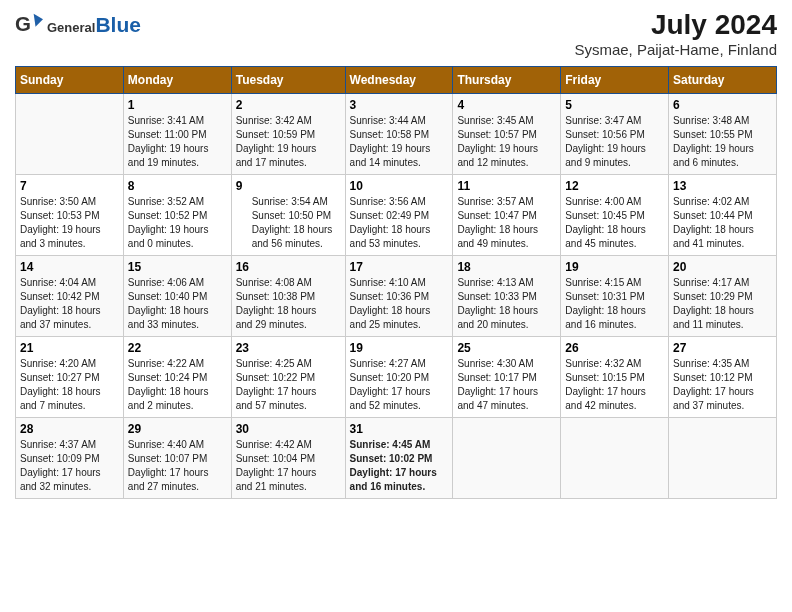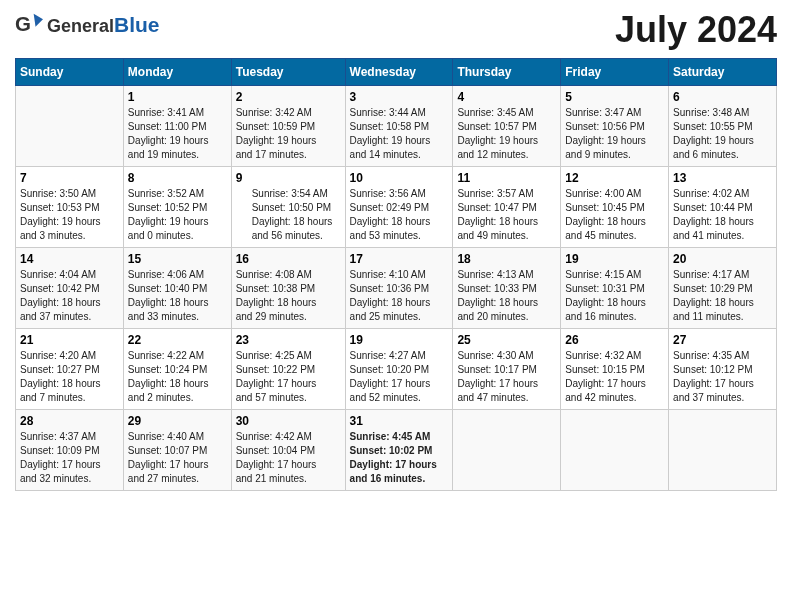--- a/index.html
+++ b/index.html
@@ -15,55 +15,55 @@
       justify-content: space-between;
       align-items: flex-start;
       margin-bottom: 8px;
     }
     .logo {
       display: flex;
       align-items: center;
       gap: 4px;
     }
     .logo-text-general {
-      font-size: 18px;
+      font-size: 13px;
       font-weight: bold;
       color: #333;
       line-height: 1;
     }
     .logo-text-blue {
       font-size: 21px;
       font-weight: bold;
       color: #1a5fa8;
       line-height: 1;
     }
     .logo-icon {
       width: 28px;
       height: 28px;
     }
     .title-area {
       text-align: right;
     }
     .month-title {
-      font-size: 36px;
+      font-size: 28px;
       font-weight: bold;
       color: #1a1a1a;
       line-height: 1.1;
     }
     .subtitle {
       font-size: 15px;
       color: #333;
     }
     table {
       width: 100%;
       border-collapse: collapse;
       font-size: 11px;
     }
     thead tr th {
-      background-color: #0369a1;
+      background-color: #a16207;
       color: #fff;
       padding: 6px 4px;
       font-size: 12px;
       font-weight: bold;
       text-align: left;
       border: 1px solid #1a4e8f;
     }
     tbody tr td {
       border: 1px solid #ccc;
       padding: 4px 4px;
@@ -102,20 +102,21 @@
     </svg>
     <div>
       <div style="display:flex; align-items:baseline; gap:0;">
         <span class="logo-text-general">General</span>
         <span class="logo-text-blue">Blue</span>
       </div>
     </div>
   </div>
   <div class="title-area">
     <div class="month-title">July 2024</div>
+    <div class="subtitle">Sysmae, Paijat-Hame, Finland</div>
   </div>
 </div>
 
 <table>
   <thead>
     <tr>
     <th>Sunday</th>
         <th>Monday</th>
         <th>Tuesday</th>
         <th>Wednesday</th>

